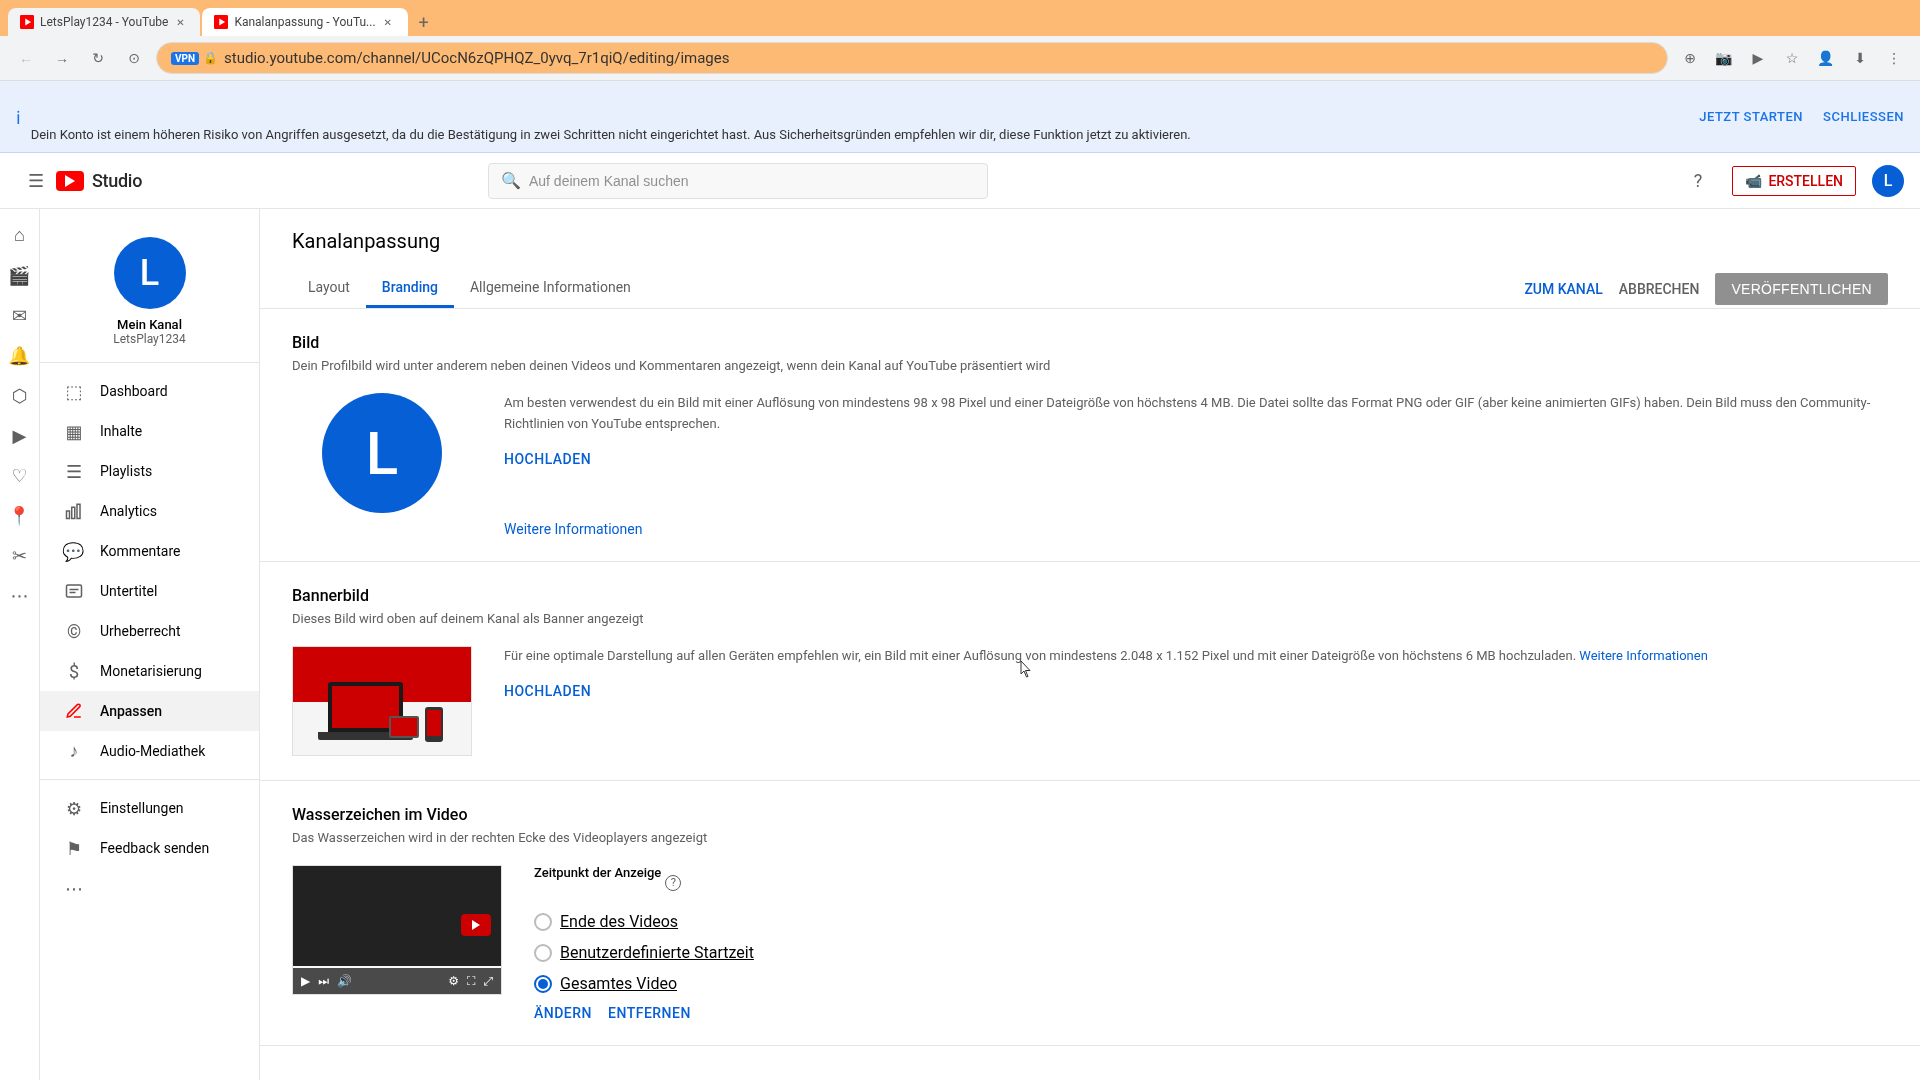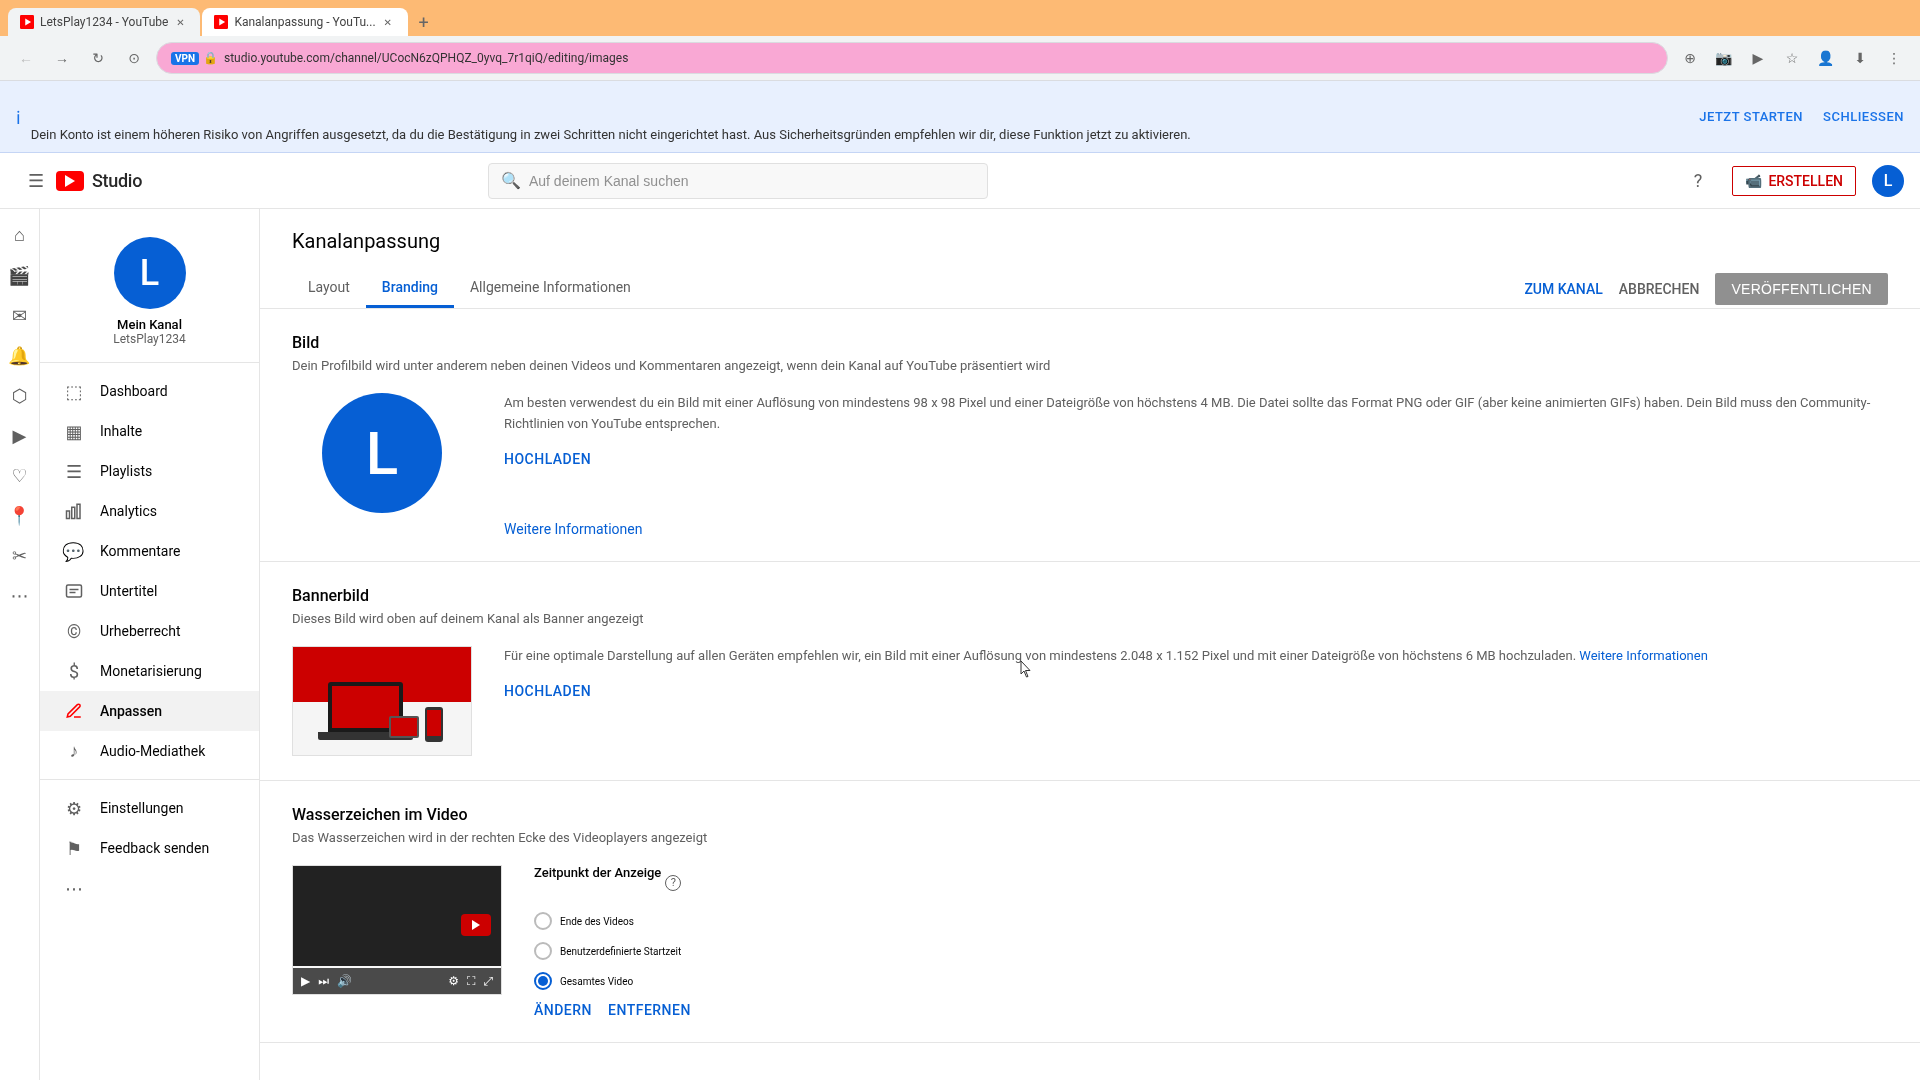--- a/index.html
+++ b/index.html
@@ -10,23 +10,23 @@
     .tab-bar { display: flex; align-items: flex-start; padding: 8px 0 0 8px; background: #fdba74; height: 36px; }
     .tab { display: flex; align-items: center; background: #f1f3f4; border-radius: 8px 8px 0 0; padding: 0 12px; height: 28px; font-size: 12px; color: #444; min-width: 180px; max-width: 220px; margin-right: 2px; }
     .tab.active { background: #fff; }
     .tab-favicon { width: 14px; height: 14px; border-radius: 2px; margin-right: 6px; display: flex; align-items: center; justify-content: center; }
     .tab-title { flex: 1; overflow: hidden; text-overflow: ellipsis; white-space: nowrap; font-size: 12px; }
     .tab-close { width: 16px; height: 16px; border-radius: 50%; display: flex; align-items: center; justify-content: center; font-size: 10px; color: #666; cursor: pointer; margin-left: 4px; }
     .tab-new { width: 28px; height: 28px; display: flex; align-items: center; justify-content: center; font-size: 18px; color: #666; cursor: pointer; }
     .address-bar-row { display: flex; align-items: center; padding: 6px 12px; gap: 8px; background: #f1f3f4; height: 44px; }
     .nav-btn { width: 28px; height: 28px; border-radius: 50%; display: flex; align-items: center; justify-content: center; color: #666; font-size: 14px; cursor: pointer; }
     .nav-btn.disabled { color: #bbb; cursor: default; }
-    .address-bar { flex: 1; background: #f9a8d4; border-radius: 20px; height: 32px; display: flex; align-items: center; padding: 0 14px; font-size: 13px; color: #333; border: 1px solid #dadce0; }
+    .address-bar { flex: 1; background: #fdba74; border-radius: 20px; height: 32px; display: flex; align-items: center; padding: 0 14px; font-size: 13px; color: #333; border: 1px solid #dadce0; }
     .address-bar .lock { margin-right: 6px; font-size: 12px; color: #5f6368; }
-    .address-bar .url { color: #333; font-size: 12px; }
+    .address-bar .url { color: #333; font-size: 15px; }
     .browser-actions { display: flex; align-items: center; gap: 6px; }
     .browser-action-btn { width: 28px; height: 28px; display: flex; align-items: center; justify-content: center; color: #666; font-size: 14px; cursor: pointer; border-radius: 50%; }
     .vpn-badge { background: #1a73e8; color: #fff; font-size: 10px; font-weight: bold; padding: 1px 4px; border-radius: 3px; margin-right: 4px; }
 
     
     .security-banner { background: #e8f0fe; border-bottom: 1px solid #c5d5f5; padding: 10px 16px; display: flex; align-items: center; justify-content: space-between; font-size: 13px; color: #333; min-height: 48px; }
     .security-banner-left { display: flex; align-items: center; gap: 10px; }
     .security-banner-icon { color: #1a73e8; font-size: 18px; }
     .security-banner-text { color: #333; font-size: 13px; margin-top: 36px; }
     .security-banner-actions { display: flex; align-items: center; gap: 20px; }
@@ -105,21 +105,21 @@
     .watermark-controls { display: flex; align-items: center; gap: 8px; padding: 6px 8px; background: rgba(0,0,0,0.7); position: absolute; bottom: 0; left: 0; right: 0; }
     .wm-control-btn { color: #fff; font-size: 12px; cursor: pointer; }
     .wm-spacer { flex: 1; }
     .wm-icon { color: #fff; font-size: 12px; cursor: pointer; }
     .watermark-logo { position: absolute; bottom: 30px; right: 10px; width: 30px; height: 22px; background: #cc0000; border-radius: 4px; display: flex; align-items: center; justify-content: center; }
     .watermark-logo::after { content: ''; border-left: 8px solid white; border-top: 5px solid transparent; border-bottom: 5px solid transparent; }
     .watermark-banner-area { width: 100%; height: calc(100% - 28px); background: #222; position: relative; }
 
     
     .radio-group { display: flex; flex-direction: column; gap: 12px; margin: 12px 0; }
-    .radio-item { display: flex; align-items: center; gap: 8px; font-size: 10px; color: #030303; cursor: pointer; }
+    .radio-item { display: flex; align-items: center; gap: 8px; font-size: 16px; color: #030303; cursor: pointer; text-decoration: underline; }
     .radio-circle { width: 18px; height: 18px; border-radius: 50%; border: 2px solid #bbb; display: flex; align-items: center; justify-content: center; }
     .radio-circle.checked { border-color: #065fd4; }
     .radio-circle.checked::after { content: ''; width: 10px; height: 10px; border-radius: 50%; background: #065fd4; }
     .display-label { font-size: 13px; font-weight: 500; color: #030303; margin-bottom: 20px; }
 
     
     .wm-actions { display: flex; gap: 16px; margin-top: 4px; }
     .wm-action-btn { color: #065fd4; font-size: 14px; font-weight: 500; cursor: pointer; letter-spacing: 0.5px; }
 
     

